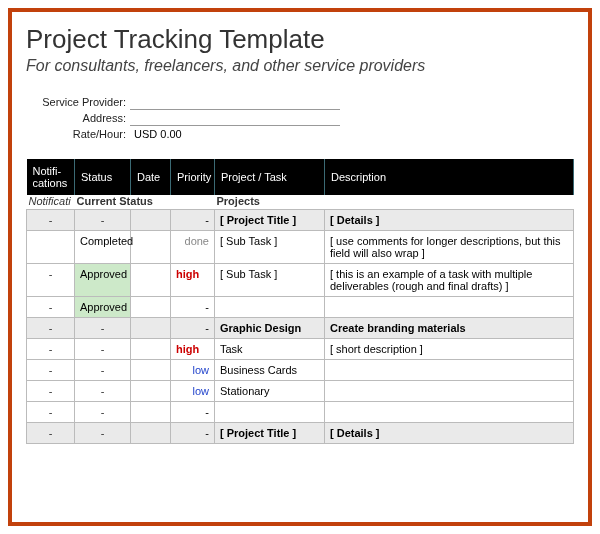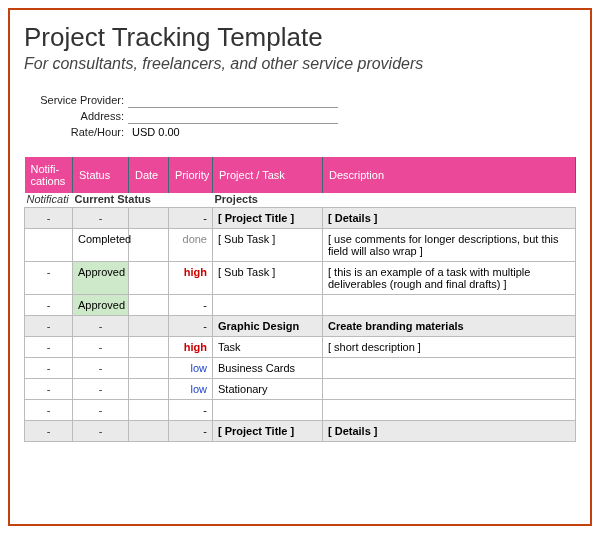--- a/index.html
+++ b/index.html
@@ -4,21 +4,21 @@
 <style>
   * { box-sizing: border-box; }
   body {
     margin: 0;
     padding: 8px;
     font-family: Arial, sans-serif;
     background: #fff;
     width: 600px;
   }
   .page {
-    border: 2px solid #c2410c;
+    border: 4px solid #c2410c;
     padding: 12px 14px 14px 14px;
     width: 584px;
     height: 518px;
   }
   .title {
     font-size: 26px;
     font-weight: normal;
     color: #333;
     margin: 0 0 2px 0;
     font-family: Arial, sans-serif;
@@ -51,21 +51,21 @@
     height: 16px;
   }
   .info-value.noline { border-bottom: none; }
   .main-table {
     border-collapse: collapse;
     width: 100%;
     font-size: 11px;
     table-layout: fixed;
   }
   .main-table thead th {
-    background: #ec4899;
+    background: #000000;
     color: #fff;
     font-weight: normal;
     text-align: left;
     padding: 6px 4px 6px 6px;
     font-size: 11px;
     border-right: 1px solid #3b6a74;
   }
   .main-table td {
     border: 1px solid #bbb;
     padding: 4px 5px;
@@ -76,21 +76,21 @@
   .col-status { width: 56px; }
   .col-date { width: 40px; }
   .col-prio { width: 44px; }
   .col-proj { width: 110px; }
   .col-desc { width: auto; }
   .grey { background: #eaeaea !important; }
   .approved {
     background: #cde9c9 !important;
     text-align: center;
   }
-  .high { color: #c00; font-weight: bold; text-align: right; }
+  .high { color: #c00; font-weight: bold; }
   .low { color: #2244cc; text-align: right; }
   .done { color: #888; text-align: right; }
   .boldcell { font-weight: bold; }
   .right { text-align: right; }
   .dash { text-align: center; color: #333; }
   .section-header td {
     font-style: italic;
     font-size: 11px;
     padding: 0 2px 2px 2px;
     border: none;

